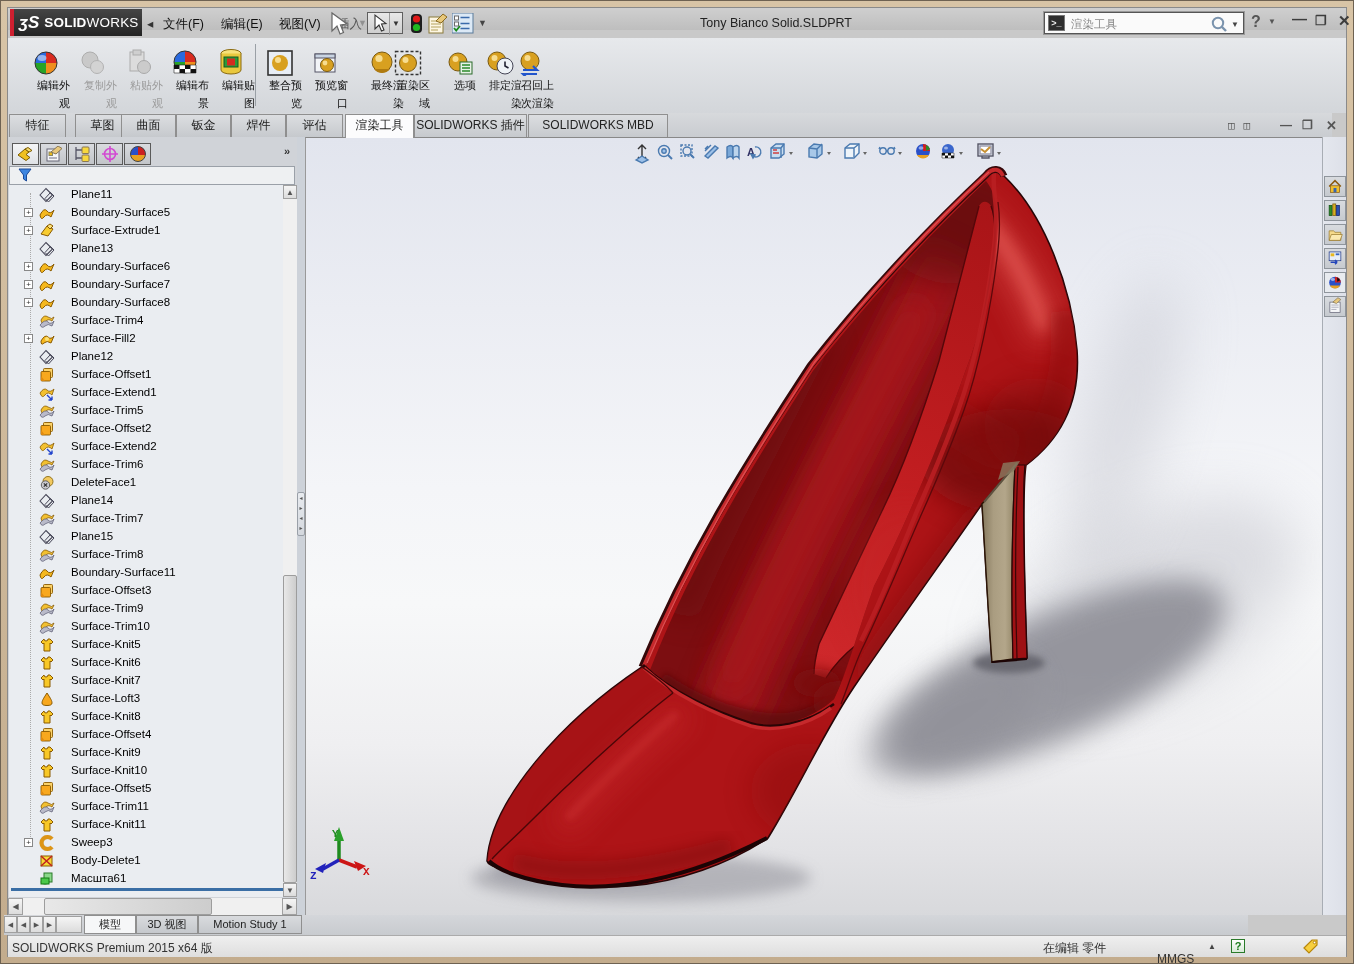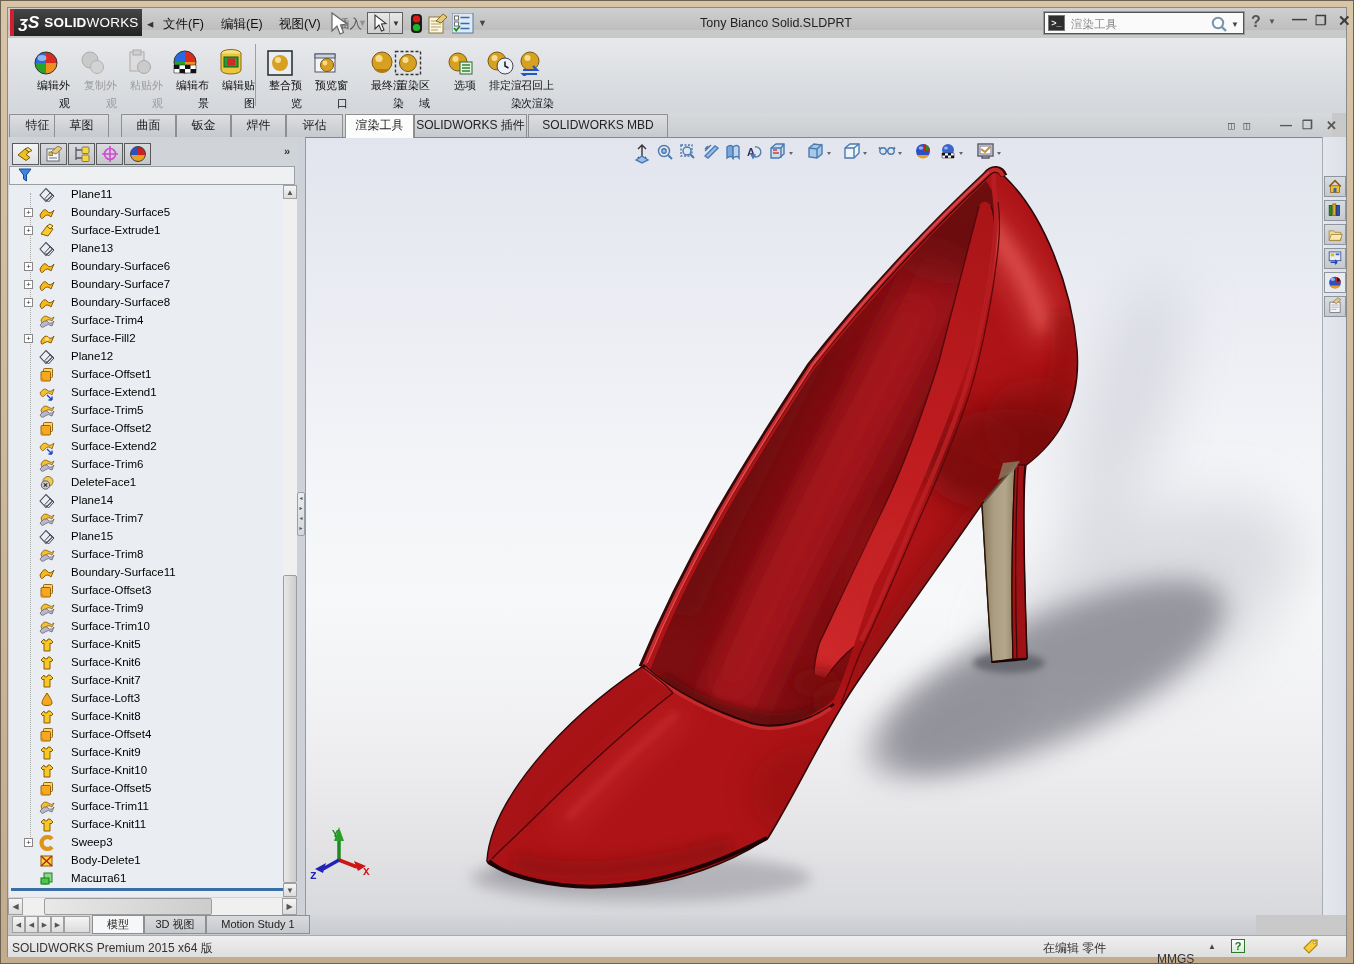--- a/index.html
+++ b/index.html
@@ -37,21 +37,21 @@
 
 .sb{position:absolute;background:#f0f0f0}
 .sbthumb{position:absolute;background:linear-gradient(90deg,#e8e8e8,#cdcdcd);border:1px solid #9d9d9d;border-radius:2px}
 .sbarrow{position:absolute;background:linear-gradient(#f5f5f5,#dcdcdc);border:1px solid #a0a0a0;color:#555;text-align:center}
 
 #vp{position:absolute;left:305px;top:137px;width:1017px;height:778px;background:linear-gradient(#e2e5ee 0%,#ebedf3 22%,#f4f5f8 45%,#f7f8f9 60%,#efeff1 78%,#e2e2e5 92%,#d8d9dc 100%);border-top:1px solid #888;border-left:1px solid #999}
 
 #tpane{position:absolute;left:1322px;top:137px;width:24px;height:778px;background:linear-gradient(90deg,#e4e7ee,#dde0e8);border-left:1px solid #a8adb4}
 .tpbtn{position:absolute;left:1px;width:22px;height:21px;overflow:hidden;display:flex;align-items:center;justify-content:center;border:1px solid #8f959c;background:linear-gradient(#d8dbdf,#c6cacf)}
 
-#mtabs{position:absolute;left:12px;top:915px;width:1244px;height:20px;background:linear-gradient(#d4d6da,#c8cbcf)}
+#mtabs{position:absolute;left:4px;top:915px;width:1244px;height:20px;background:linear-gradient(#d4d6da,#c8cbcf)}
 .mtab{position:absolute;top:0;height:19px;border:1px solid #8f8f8f;background:linear-gradient(#d9dbde,#c5c8cc);font-size:11px;color:#222;text-align:center;line-height:17px}
 .mtab.act{background:#f6f7f8}
 #statusbar{position:absolute;left:8px;top:935px;width:1338px;height:22px;background:linear-gradient(#efefef,#dedede);border-top:1px solid #ababab;font-size:12px;color:#333}
 .winbtn{color:#3c3c3c;font-size:13px}
 </style></head><body>
 <div id="root">
 <div id="frame"></div>
 <div id="inner"></div>
 
 <div id="titlebar">
@@ -214,21 +214,21 @@
           <svg width="28" height="26" viewBox="0 0 28 26">
             <circle cx="13" cy="11" r="9" fill="#d8a020" stroke="#7a5a10"></circle>
             <circle cx="10.5" cy="8" r="3" fill="#f7dd90"></circle>
             <path d="M6 20 h14 l-4 -4 M20 24 H6 l4 4" stroke="#2255cc" stroke-width="2.2" fill="none"></path>
           </svg>
         </div>召回上<br>次渲染</div>
 </div>
 
 <div id="tabrow">
  <div class="tab" style="left:1px;width:57px">特征</div>
- <div class="tab" style="left:46px;width:55px">草图</div>
+ <div class="tab" style="left:67px;width:55px">草图</div>
  <div class="tab" style="left:113px;width:55px">曲面</div>
  <div class="tab" style="left:168px;width:55px">钣金</div>
  <div class="tab" style="left:223px;width:55px">焊件</div>
  <div class="tab" style="left:278px;width:57px">评估</div>
  <div class="tab act" style="left:337px;width:69px">渲染工具</div>
  <div class="tab" style="left:406px;width:113px">SOLIDWORKS 插件</div>
  <div class="tab" style="left:520px;width:140px">SOLIDWORKS MBD</div>
 
  <span class="abs" style="left:1220px;top:6px;color:#555;font-size:11px;letter-spacing:9px;font-family:'Liberation Mono',monospace">◫◫</span>
  <span class="abs" style="left:1272px;top:5px;color:#555;font-size:12px;font-weight:bold">—</span>

